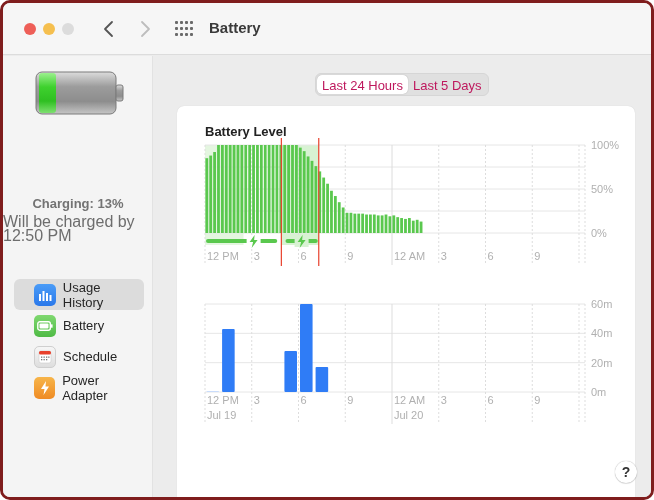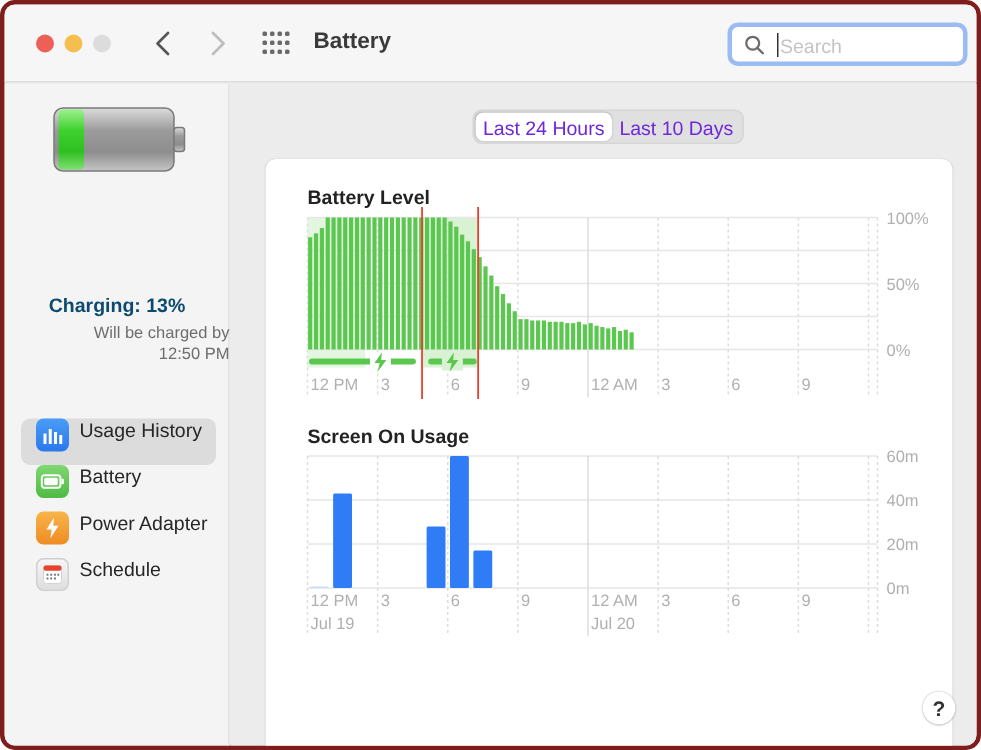--- a/index.html
+++ b/index.html
@@ -28,35 +28,35 @@
     position: absolute; left: 482px; top: 12px; width: 160px; height: 29px;
     border: 3px solid #9dbbf3; border-radius: 7px; background: #fff;
   }
   .search-icon { position: absolute; left: 8px; top: 5px; width: 14px; height: 14px; }
   .search-caret { position: absolute; left: 30px; top: 4px; width: 1px; height: 16px; background: #333; }
   .search input { position: absolute; left: 32px; top: 2px; width: 110px; height: 20px; border: none; outline: none; font-size: 13px; color: #333; background: transparent; font-family: "Liberation Sans", sans-serif; }
   .search input::placeholder { color: #c4c4c4; }
 
   .sidebar { position: absolute; left: 0; top: 53px; width: 150px; height: 447px; background: #f4f4f4; border-right: 1px solid #e2e2e2; }
   .battery-graphic { position: absolute; left: 32px; top: 14px; width: 90px; height: 46px; }
-  .charge-title { position: absolute; left: 0; top: 140px; width: 150px; text-align: center; font-size: 13px; font-weight: bold; color: #0c4a6e; }
-  .charge-sub { position: absolute; left: 0; top: 159px; width: 150px; text-align: right; font-size: 11px; color: #6d6d6d; line-height: 14px; }
+  .charge-title { position: absolute; left: 0; top: 140px; width: 150px; text-align: center; font-size: 13px; font-weight: bold; color: #737373; }
+  .charge-sub { position: absolute; left: 0; top: 159px; width: 150px; text-align: left; font-size: 16px; color: #6d6d6d; line-height: 14px; }
   .side-list { position: absolute; left: 11px; top: 223px; width: 130px; }
-  .side-item { position: relative; height: 31px; border-radius: 6px; display: flex; align-items: flex-start; padding-left: 10px; margin-bottom: 0px; cursor: default; }
+  .side-item { position: relative; height: 31px; border-radius: 6px; display: flex; align-items: center; padding-left: 20px; margin-bottom: 0px; cursor: default; }
   .side-item.active { background: #dcdcdc; }
   .side-icon { width: 22px; height: 22px; border-radius: 5px; margin-right: 7px; display: flex; align-items: center; justify-content: center; }
   .side-label { font-size: 13px; color: #262626; }
   .ic-usage { background: linear-gradient(#4a9cf7, #2a78ea); }
   .ic-battery { background: linear-gradient(#7fd870, #4fba45); }
   .ic-power { background: linear-gradient(#f7b54a, #ef8b24); }
   .ic-schedule { background: linear-gradient(#f6f6f6, #dedede); border: 1px solid #cfcfcf; }
 
   .main { position: absolute; left: 151px; top: 53px; width: 503px; height: 447px; background: #ececec; }
   .segmented { position: absolute; left: 161px; top: 17px; height: 23px; background: #e0e0e0; border-radius: 6px; display: flex; padding: 1px; border: 1px solid #d6d6d6; }
-  .seg { font-size: 13px; padding: 2px 5px; color: #6d28d9; border-radius: 5px; cursor: default; line-height: 17px; }
+  .seg { font-size: 13px; padding: 2px 5px; color: #be185d; border-radius: 5px; cursor: default; line-height: 17px; }
   .seg.active { background: #ffffff; box-shadow: 0 0 1px rgba(0,0,0,0.3); }
   .card { position: absolute; left: 23px; top: 50px; width: 458px; height: 416px; background: #ffffff; border-radius: 7px; box-shadow: 0 0 1px rgba(0,0,0,0.15); }
   .chart-title { position: absolute; font-size: 13px; font-weight: bold; color: #222; }
   .help-btn { position: absolute; left: 461px; top: 405px; width: 22px; height: 22px; border-radius: 50%; background: #fff; box-shadow: 0 0 1px rgba(0,0,0,0.4), 0 1px 1px rgba(0,0,0,0.1); text-align: center; line-height: 22px; font-size: 14px; font-weight: bold; color: #333; cursor: default; }
   svg text { font-family: "Liberation Sans", sans-serif; }
 </style>
 </head>
 <body>
 
 <div class="window">
@@ -82,28 +82,20 @@
         <i></i>
         <i></i>
         <i></i>
         <i></i>
         <i></i>
         <i></i>
         <i></i>
         <i></i>
     </span>
     <span class="title">Battery</span>
-    <div class="search">
-      <svg class="search-icon" viewBox="0 0 14 14">
-          <circle cx="5.8" cy="5.8" r="4.3" fill="none" stroke="#6b6b6b" stroke-width="1.5"></circle>
-          <path d="M9 9 L12.5 12.5" stroke="#6b6b6b" stroke-width="1.6" stroke-linecap="round"></path>
-        </svg>
-      <span class="search-caret"></span>
-      <input type="text" placeholder="Search" style="">
-    </div>
   </div>
 
   <div class="sidebar">
     <svg class="battery-graphic" viewBox="0 0 90 46">
       <defs>
         <linearGradient id="shell" x1="0" y1="0" x2="0" y2="1">
           <stop offset="0" stop-color="#dcdcdc"></stop>
             <stop offset="0.35" stop-color="#9c9c9c"></stop>
             <stop offset="0.7" stop-color="#8d8d8d"></stop>
             <stop offset="1" stop-color="#c6c6c6"></stop>
@@ -140,57 +132,56 @@
         <span class="side-icon ic-battery">
           <svg width="16" height="10" viewBox="0 0 16 10">
               <rect x="0.8" y="0.8" width="12.5" height="8.4" rx="2" fill="none" stroke="#fff" stroke-width="1.4"></rect>
               <rect x="2.5" y="2.5" width="9" height="5" rx="1" fill="#fff"></rect>
               <rect x="14" y="3.2" width="1.6" height="3.6" rx="0.6" fill="#fff"></rect>
             </svg>
         </span>
         <span class="side-label">Battery</span>
       </div>
       <div class="side-item">
-        <span class="side-icon ic-power">
-          <svg width="10" height="14" viewBox="0 0 10 14">
-              <path d="M6 0 L1 8 L4.5 8 L3.5 14 L9 5.5 L5.5 5.5 Z" fill="#fff"></path>
-            </svg>
-        </span>
-        <span class="side-label">Power Adapter</span>
-      </div>
-      <div class="side-item">
         <span class="side-icon ic-schedule">
           <svg width="14" height="14" viewBox="0 0 14 14">
               <rect x="1" y="1" width="12" height="12" rx="2" fill="#fff" stroke="#cfcfcf" stroke-width="0.6"></rect>
               <rect x="1" y="1" width="12" height="3.5" rx="1.5" fill="#e8412c"></rect>
               <g fill="#777">
                 <rect x="3" y="6.5" width="1.3" height="1.3"></rect>
                 <rect x="5.5" y="6.5" width="1.3" height="1.3"></rect>
                 <rect x="8" y="6.5" width="1.3" height="1.3"></rect>
                 <rect x="10.2" y="6.5" width="1.3" height="1.3"></rect>
                 <rect x="3" y="9" width="1.3" height="1.3"></rect>
                 <rect x="5.5" y="9" width="1.3" height="1.3"></rect>
                 <rect x="8" y="9" width="1.3" height="1.3"></rect>
               </g>
             </svg>
         </span>
         <span class="side-label">Schedule</span>
       </div>
+      <div class="side-item">
+        <span class="side-icon ic-power">
+          <svg width="10" height="14" viewBox="0 0 10 14">
+              <path d="M6 0 L1 8 L4.5 8 L3.5 14 L9 5.5 L5.5 5.5 Z" fill="#fff"></path>
+            </svg>
+        </span>
+        <span class="side-label">Power Adapter</span>
+      </div>
     </div>
   </div>
 
   <div class="main">
     <div class="segmented">
       <span class="seg active">Last 24 Hours</span>
-      <span class="seg">Last 10 Days</span>
+      <span class="seg">Last 5 Days</span>
     </div>
 
     <div class="card">
       <div class="chart-title" style="left:28px; top:18px;">Battery Level</div>
-      <div class="chart-title" style="left:28px; top:177px;">Screen On Usage</div>
       <svg id="charts" width="458" height="335" style="position:absolute;left:0;top:0;">
           <rect x="28" y="39" width="38.5" height="100" fill="#d8f2d3" opacity="0.7"></rect>
           <rect x="104.35833333333335" y="39" width="37.39999999999998" height="100" fill="#d8f2d3"></rect>
           <line x1="28" x2="408" y1="39" y2="39" stroke="#e6e6e6" stroke-width="1"></line>
           <line x1="28" x2="408" y1="61" y2="61" stroke="#e6e6e6" stroke-width="1"></line>
           <line x1="28" x2="408" y1="83" y2="83" stroke="#e6e6e6" stroke-width="1"></line>
           <line x1="28" x2="408" y1="105" y2="105" stroke="#e6e6e6" stroke-width="1"></line>
           <line x1="28" x2="408" y1="127" y2="127" stroke="#e6e6e6" stroke-width="1"></line>
           <line x1="28" x2="28" y1="39" y2="159" stroke="#dddddd" stroke-width="1" stroke-dasharray="2,2"></line>
           <line x1="74.75" x2="74.75" y1="39" y2="159" stroke="#dddddd" stroke-width="1" stroke-dasharray="2,2"></line>

